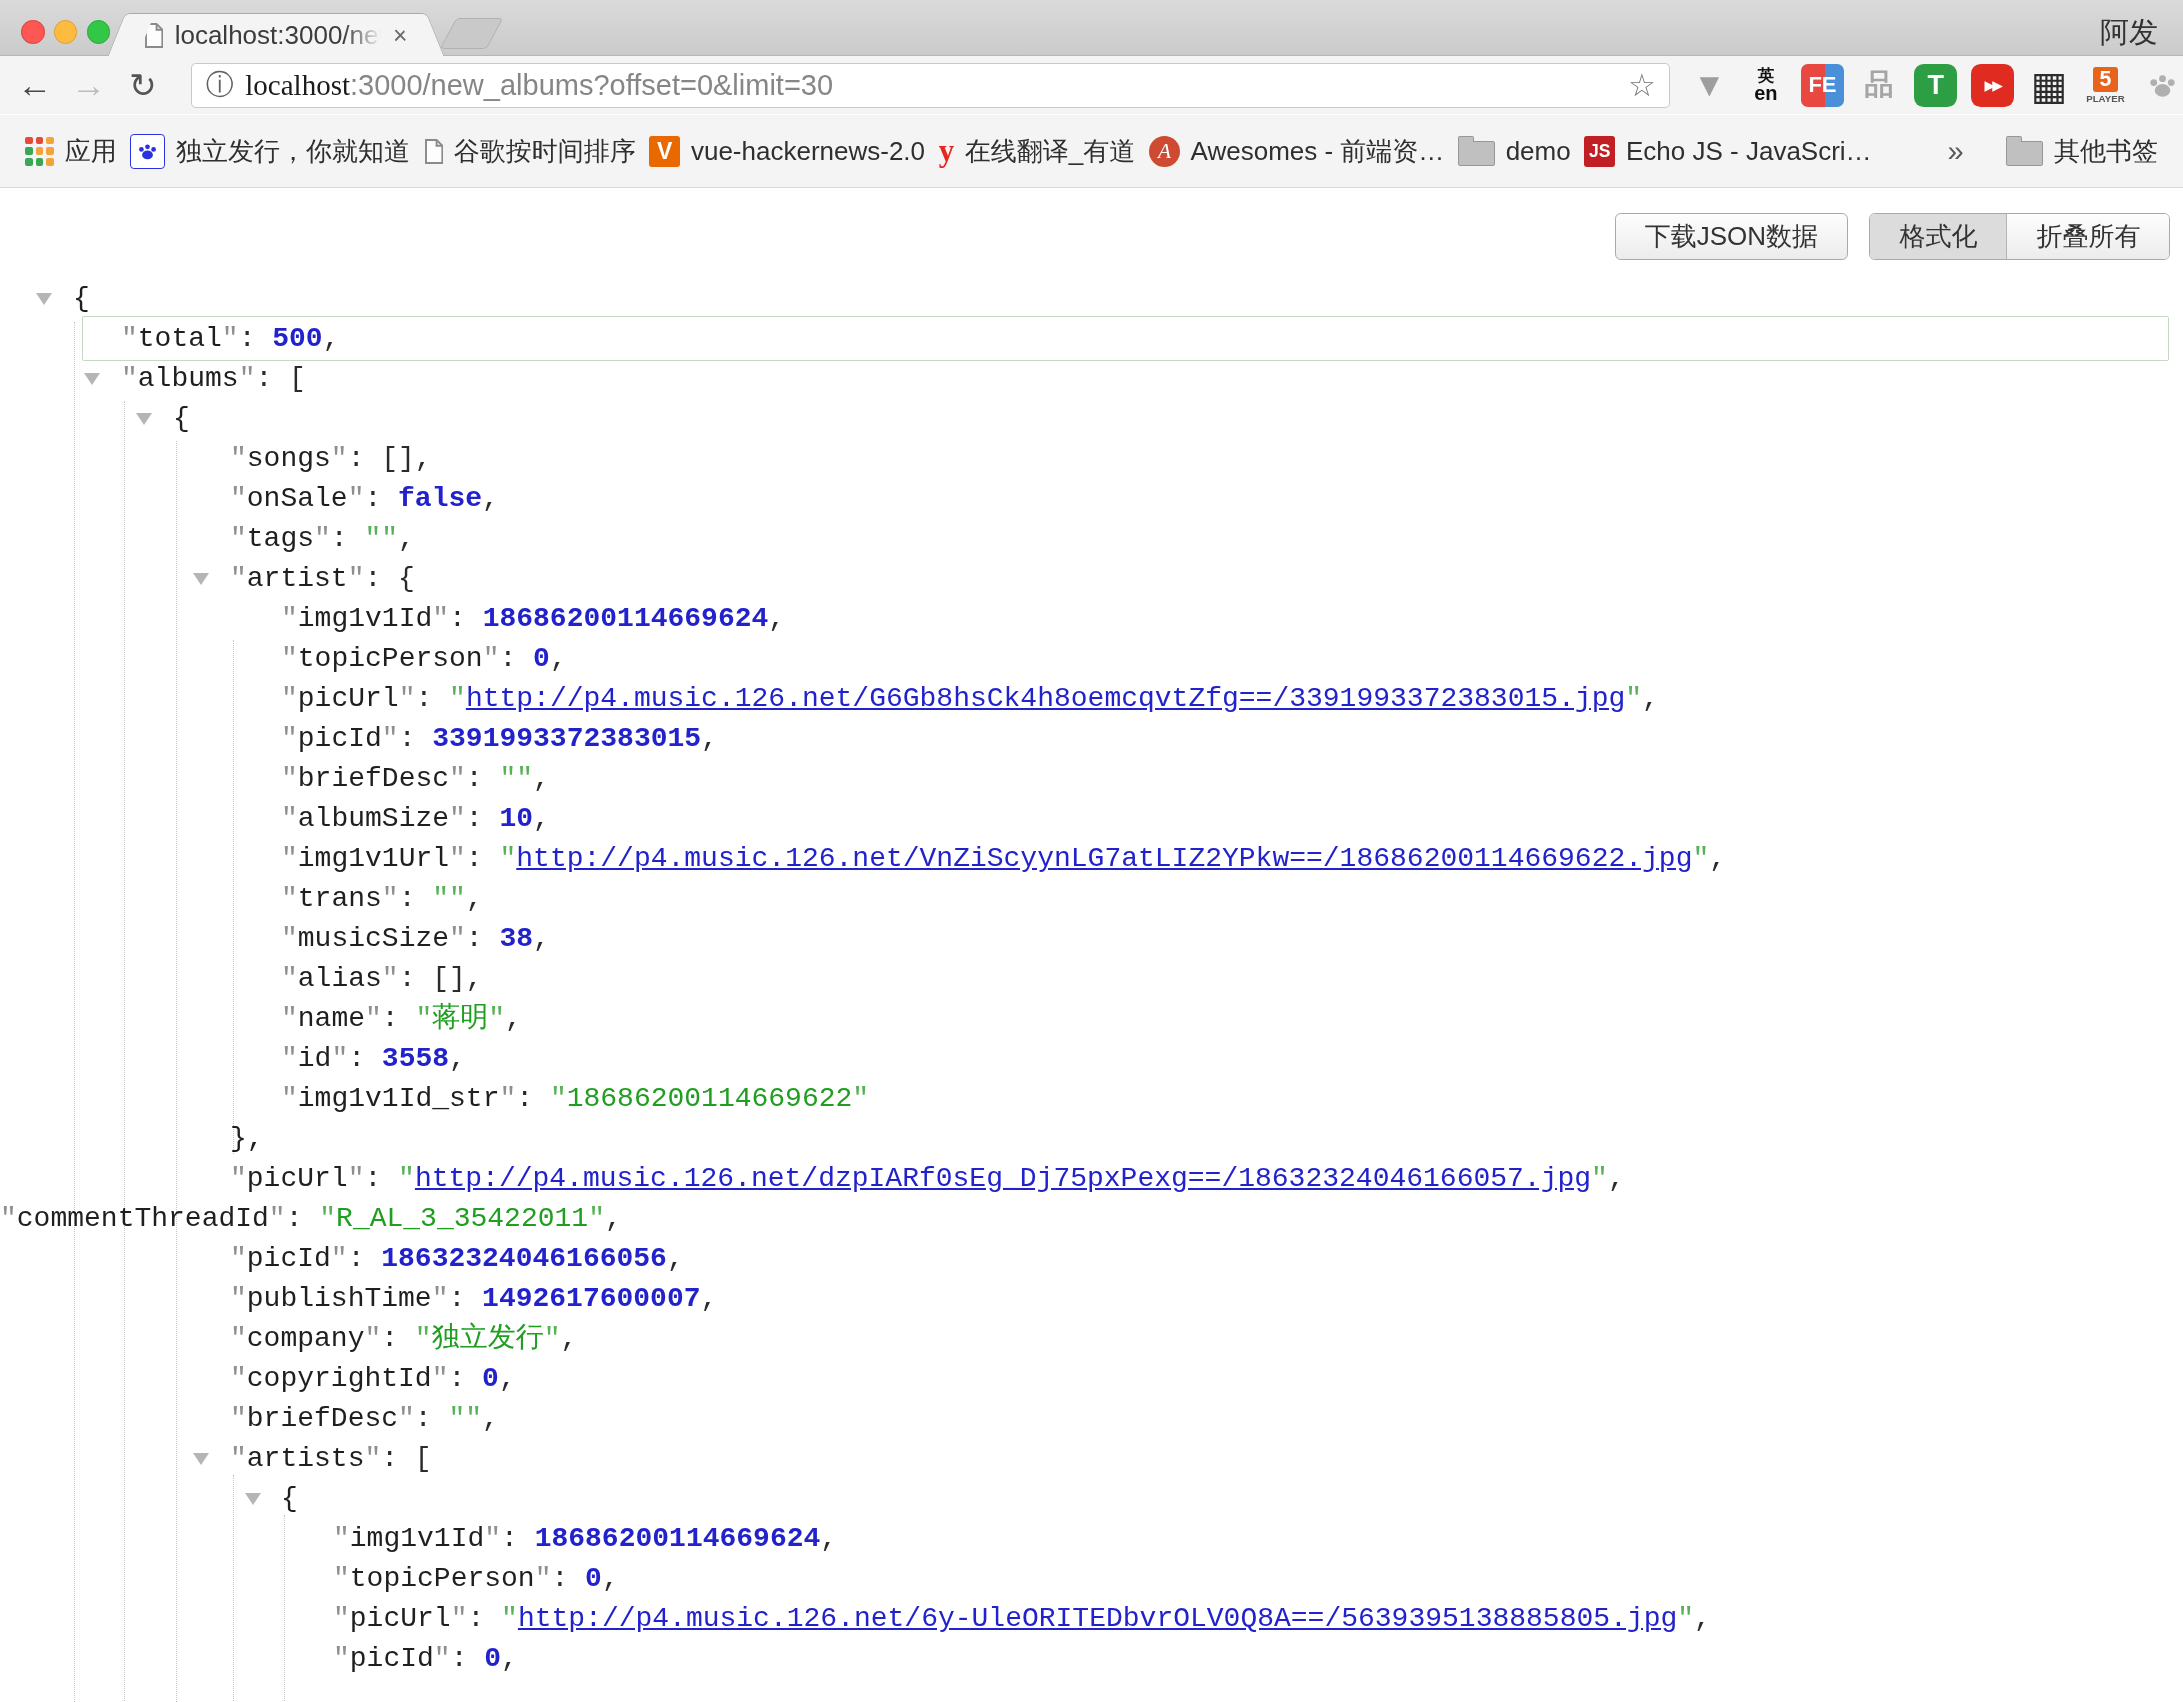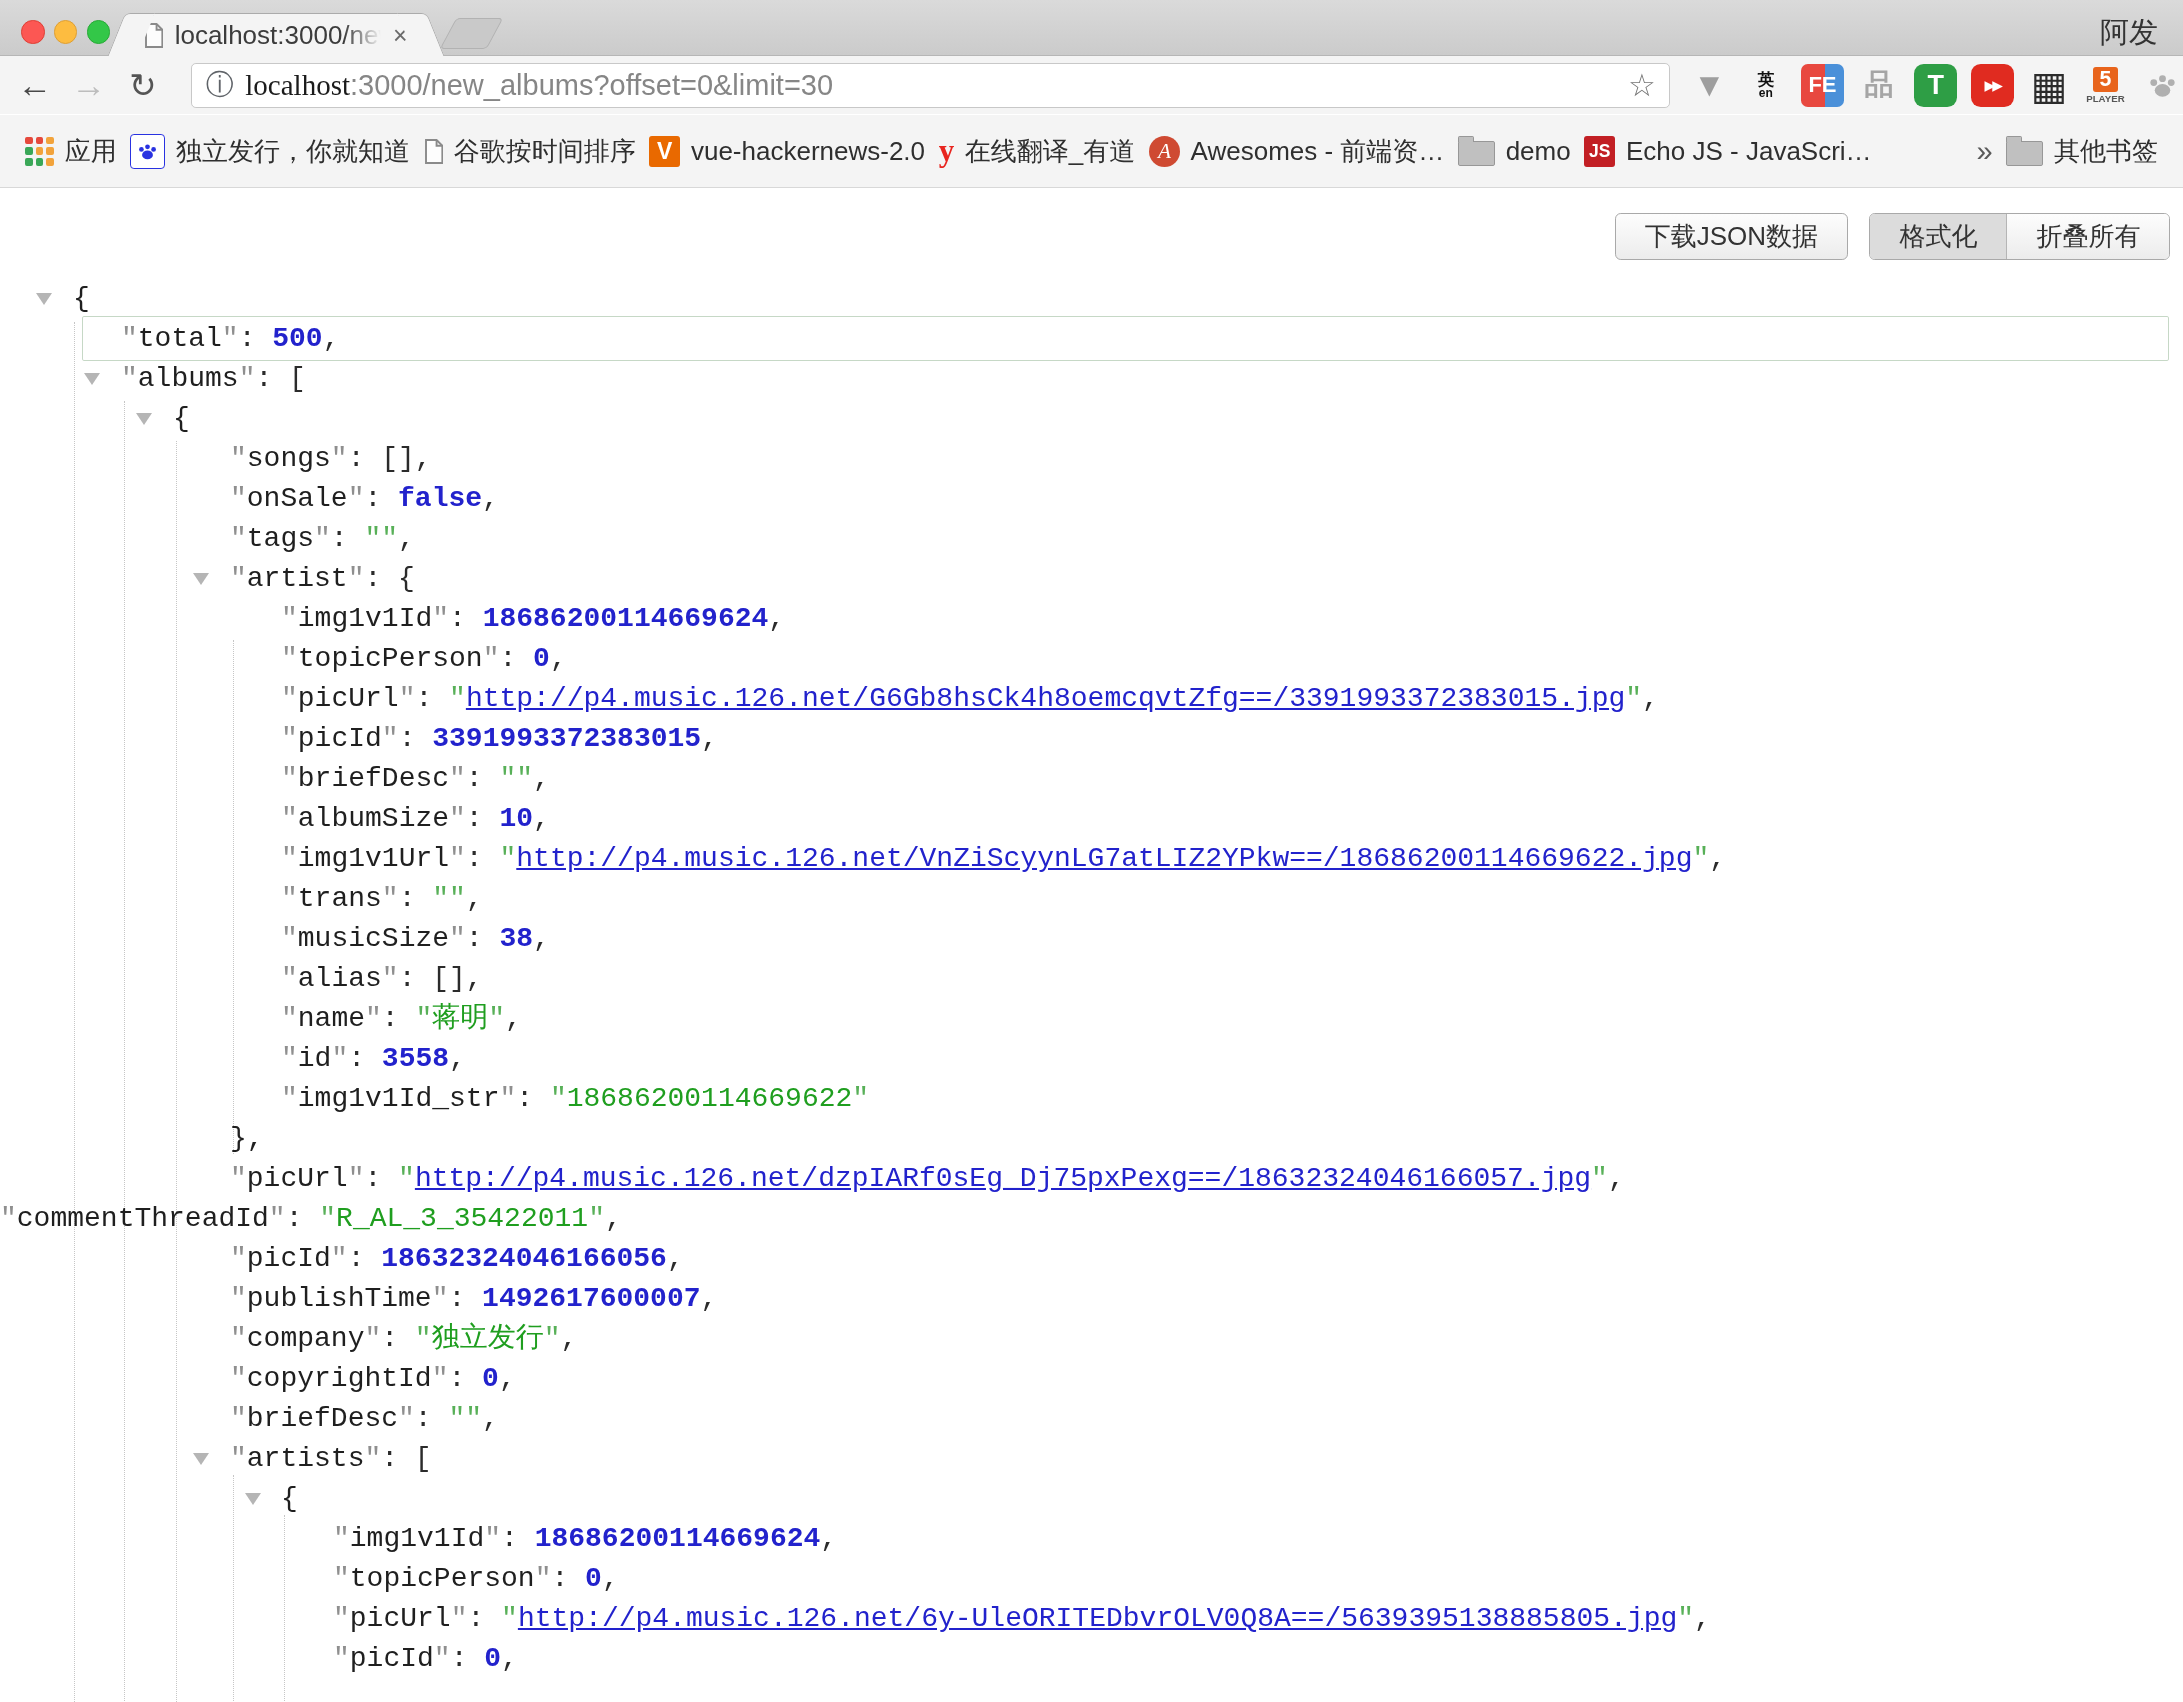--- a/index.html
+++ b/index.html
@@ -41,21 +41,21 @@
   .info-ic{font-size:28px;color:#5f6368;margin-right:11.6px;}
   .url-host{font-size:29px;color:#1b1b1b;font-family:Liberation Serif, serif;}
   .url-rest{font-size:29px;color:#868686;}
   .star{margin-left:auto;font-size:31px;color:#757575;}
   .ext-row{display:flex;align-items:center;gap:13.6px;margin-left:17.5px;}
   .ext{width:43px;height:43px;display:flex;align-items:center;justify-content:center;
     font-weight:bold;border-radius:6.8px;flex:none;position:relative;}
   .ext-vue{color:#9e9e9e;font-size:33px;}
   .ext-youdao{flex-direction:column;line-height:1;color:#111;}
   .ext-youdao .yd-top{font-size:16.5px;}
-  .ext-youdao .yd-bot{font-size:12px;}
+  .ext-youdao .yd-bot{font-size:20px;}
   .ext-fe{background:linear-gradient(90deg,#e8483f 55%,#4a90d9 55%);color:#fff;font-size:22px;}
   .ext-sitemap{color:#a5a5a5;font-size:29px;}
   .ext-tm{background:#2e9e45;color:#fff;font-size:27px;border-radius:9.7px;}
   .ext-ff{background:#e02b20;color:#fff;font-size:21.3px;letter-spacing:-2.9px;border-radius:9.7px;}
   .ext-qr{color:#2b2b2b;font-size:39px;}
   .ext-player{flex-direction:column;line-height:1;}
   .ext-player .p5{background:#e8641c;color:#fff;font-size:21.3px;padding:1.9px 6.8px;border-radius:2.9px;}
   .ext-player .psub{font-size:9.7px;color:#555;margin-top:1.9px;}
   .ext-paw{color:#b0b0b0;}
 
@@ -217,21 +217,21 @@
     <div class="bm">
       <span class="folder-ic"></span>
       <span>demo</span>
     </div>
     <div class="bm">
       <span class="js-ic">JS</span>
       <span>Echo JS - JavaScri…</span>
     </div>
     <span class="bm-spacer"></span>
     <span class="chev">»</span>
-    <div class="bm" style="">
+    <div class="bm" style="margin-left:29px;">
       <span class="folder-ic"></span>
       <span>其他书签</span>
     </div>
   </div>
 
   <div class="controls">
     <div class="btn">下载JSON数据</div>
     <div class="seg">
       <div class="seg-btn active">格式化</div>
       <div class="seg-btn">折叠所有</div>

